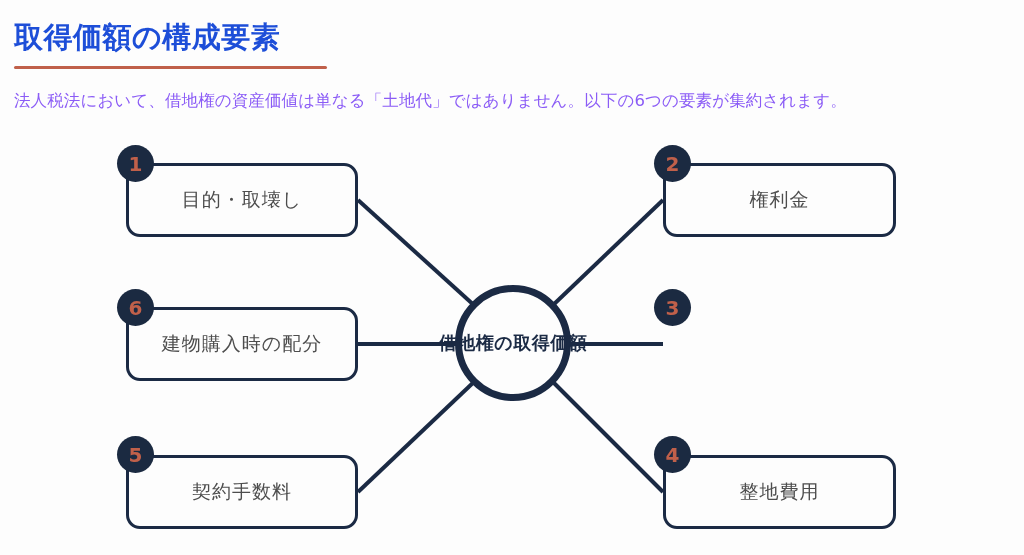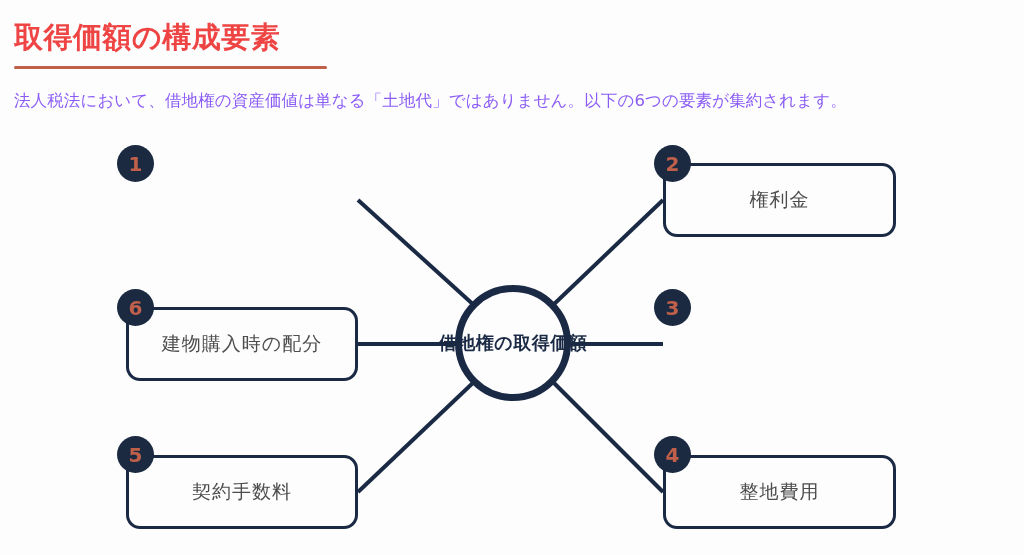--- a/index.html
+++ b/index.html
@@ -21,21 +21,21 @@
     left: 0;
     top: 0;
     width: 1024px;
   }
   .page-title {
     position: absolute;
     left: 14px;
     top: 18px;
     font-size: 29px;
     font-weight: bold;
-    color: #ef4444;
+    color: #1d4ed8;
     letter-spacing: 0.5px;
     white-space: nowrap;
   }
   .title-rule {
     position: absolute;
     left: 14px;
     top: 66px;
     width: 313px;
     height: 3px;
     background: #c0604a;
@@ -153,20 +153,23 @@
 
     <line x1="358" y1="344" x2="456" y2="344" stroke="#1b2a44" stroke-width="4"></line>
 
     <line x1="663" y1="344" x2="570" y2="344" stroke="#1b2a44" stroke-width="4"></line>
 
     <line x1="358" y1="492" x2="476" y2="380" stroke="#1b2a44" stroke-width="4"></line>
 
     <line x1="663" y1="492" x2="551" y2="380" stroke="#1b2a44" stroke-width="4"></line>
   </svg>
 
+  <div class="node col-left row-top">
+    <span class="node-label">目的・取壊し</span>
+  </div>
   <div class="badge" style="left:117px; top:145px;">
     <span>1</span>
   </div>
 
   <div class="node col-right row-top">
     <span class="node-label">権利金</span>
   </div>
   <div class="badge" style="left:654px; top:145px;">
     <span>2</span>
   </div>

